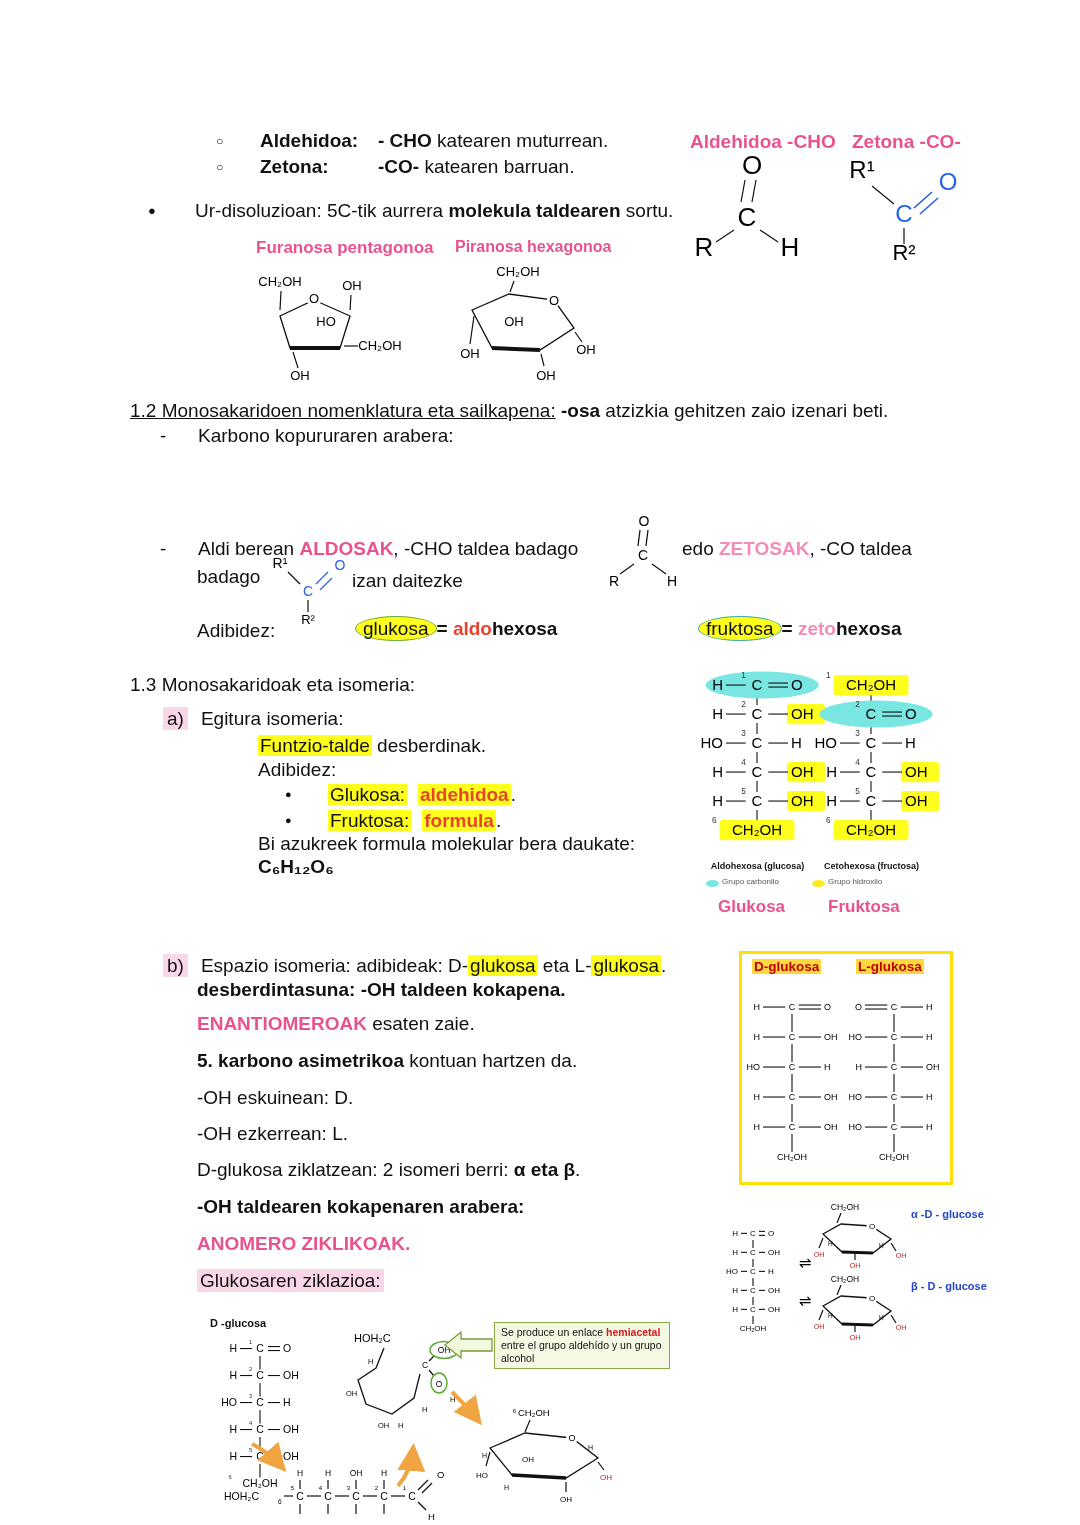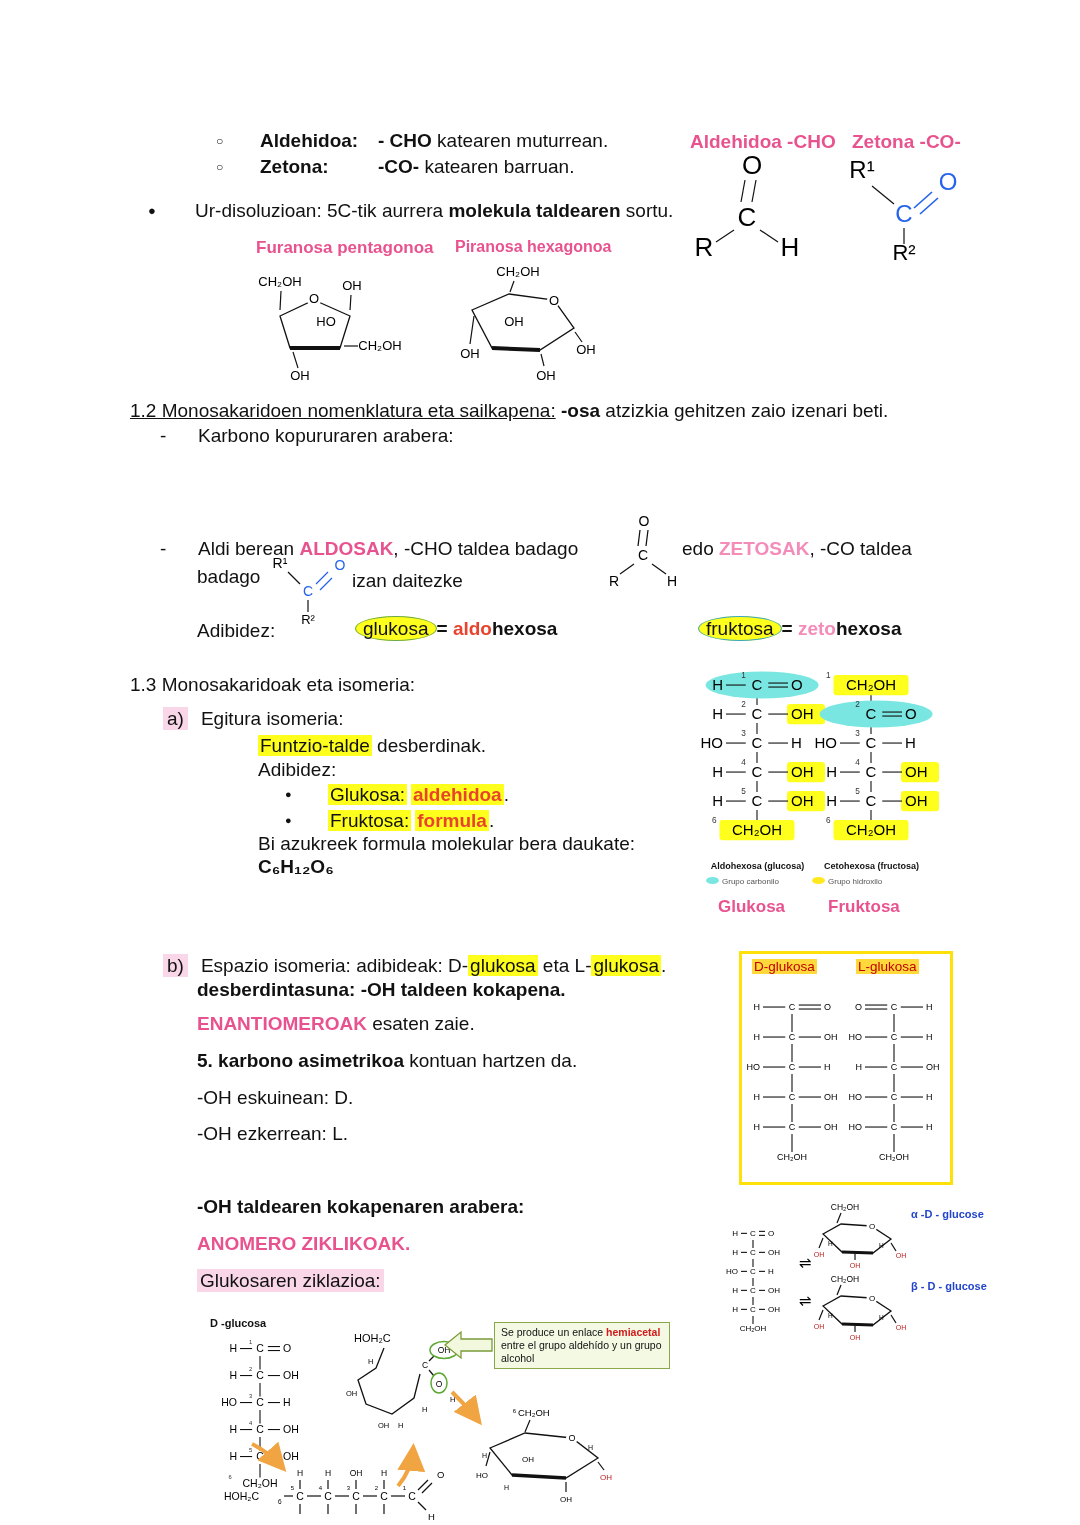--- a/index.html
+++ b/index.html
@@ -15,29 +15,29 @@
   .hlP{background:#f9d7e8;padding:1px 4px;margin-right:13px}
   .hlP2{background:#f9d7e8;padding:1px 3px}
   .obul{display:inline-block;width:44px;font-size:12px;vertical-align:2px}
   .mbul{display:inline-block;width:47px;font-size:13px;vertical-align:2px}
   .libul{display:inline-block;width:43px;font-size:11px;vertical-align:3px}
   .dash{display:inline-block;width:38px}
   .sublabel{display:inline-block;width:118px}
   .ovalG{background:#ffff1e;border:1.6px solid #6aa84f;border-radius:50%;padding:1px 7px}
   .ovalC{background:#ffff1e;border:1.6px solid #3aa7c9;border-radius:50%;padding:1px 7px}
   .cap{font-size:9px;font-weight:bold;text-align:center}
-  .legend{font-size:8px;color:#555;display:flex;align-items:flex-start;gap:3px}
+  .legend{font-size:8px;color:#555;display:flex;align-items:flex-end;gap:3px}
   .dot{width:13px;height:7px;border-radius:50%;display:inline-block}
   .plabel{font-size:17px}
   .dlbox{position:absolute;border:3px solid #ffe10a}
-  .dllabel{position:absolute;top:5px;font-size:13.5px;font-weight:normal;color:#c00000;background:#ffd93b;padding:0 2px}
+  .dllabel{position:absolute;top:5px;font-size:13.5px;font-weight:bold;color:#c00000;background:#ffd93b;padding:0 2px}
   .callout{background:#f4f9e3;border:1.5px solid #8aa84a;font-size:10.5px;
     width:162px;white-space:normal;line-height:1.25;padding:3px 6px}
   .cred{color:#d21a1a;font-weight:bold}
-  .ml4{margin-left:4px}
+  .ml4{margin-left:11px}
   svg{position:absolute;overflow:visible}
   svg text{font-family:"Liberation Sans","DejaVu Sans",sans-serif}
   .ring{fill:none;stroke:#111;stroke-width:1.3px}
   .bnd{stroke:#111;stroke-width:1.2px}
 </style>
 </head>
 <body>
 
 <div class="page">
 
@@ -282,20 +282,23 @@
   </div>
   <div class="abs" style="left:197px;top:1012px">
     <span class="pink">ENANTIOMEROAK</span><span> esaten zaie.</span>
   </div>
   <div class="abs b" style="left:197px;top:978px">desberdintasuna: -OH taldeen kokapena.</div>
   <div class="abs" style="left:197px;top:1049px">
     <span class="b">5. karbono asimetrikoa</span><span> kontuan hartzen da.</span>
   </div>
   <div class="abs" style="left:197px;top:1086px">-OH eskuinean: D.</div>
   <div class="abs" style="left:197px;top:1122px">-OH ezkerrean: L.</div>
+  <div class="abs" style="left:197px;top:1158px">
+    <span>D-glukosa ziklatzean: 2 isomeri berri: </span><span class="b">α eta β</span><span>.</span>
+  </div>
   <div class="abs b" style="left:197px;top:1195px">-OH taldearen kokapenaren arabera:</div>
   <div class="abs pink" style="left:197px;top:1232px">ANOMERO ZIKLIKOAK.</div>
   <div class="abs" style="left:197px;top:1269px">
     <span class="hlP2">Glukosaren ziklazioa:</span>
   </div>
 
   <div class="dlbox" style="left:739px;top:951px;width:208px;height:228px">
     <span class="dllabel" style="left:10px">D-glukosa</span>
     <span class="dllabel" style="left:114px">L-glukosa</span>
     <svg style="left:0;top:28px" width="202" height="196">

